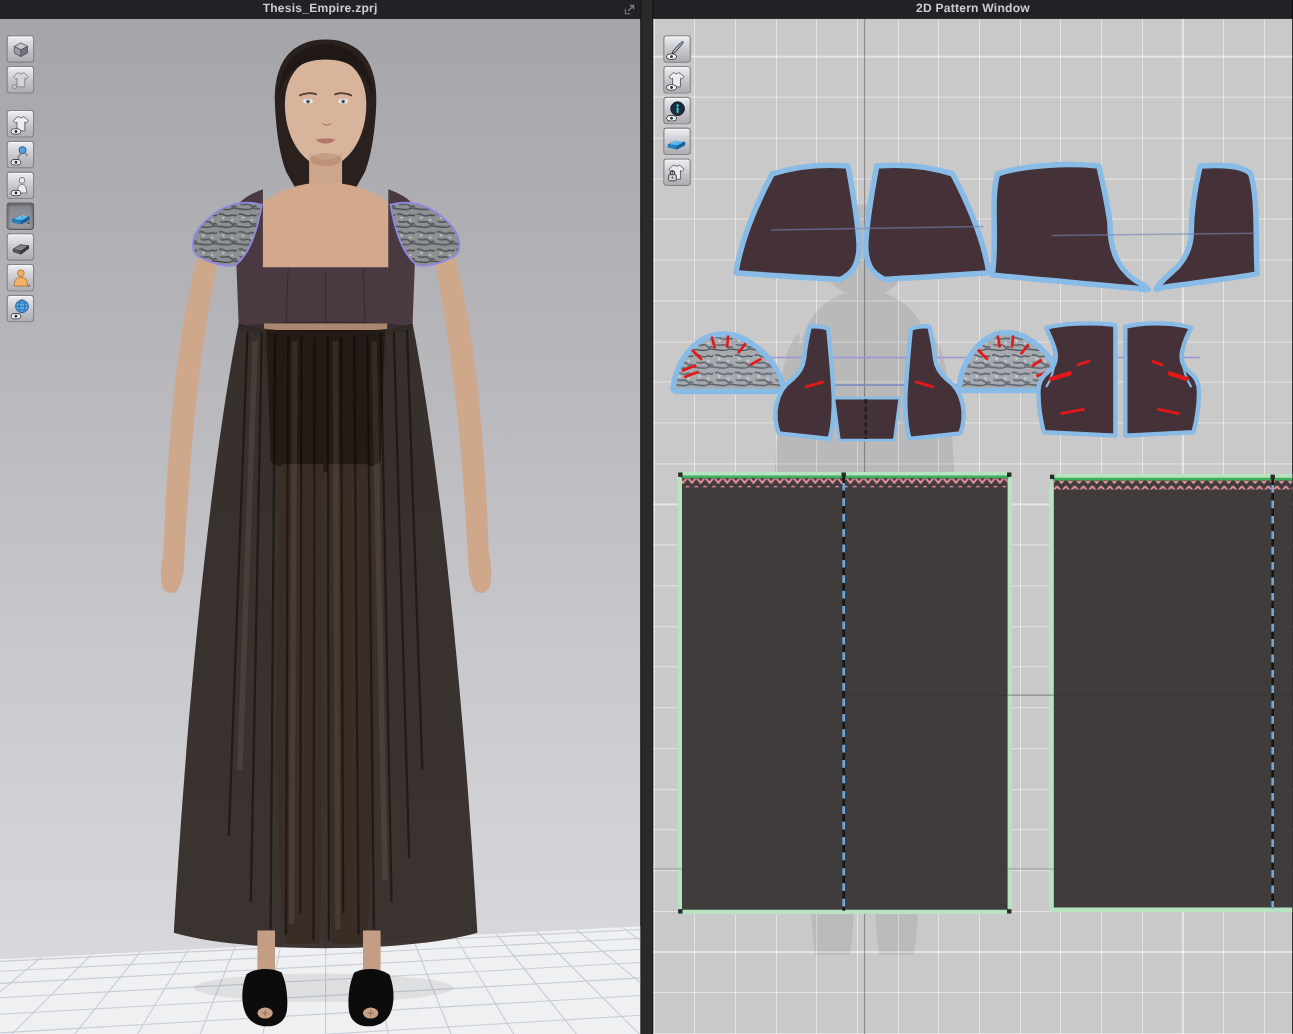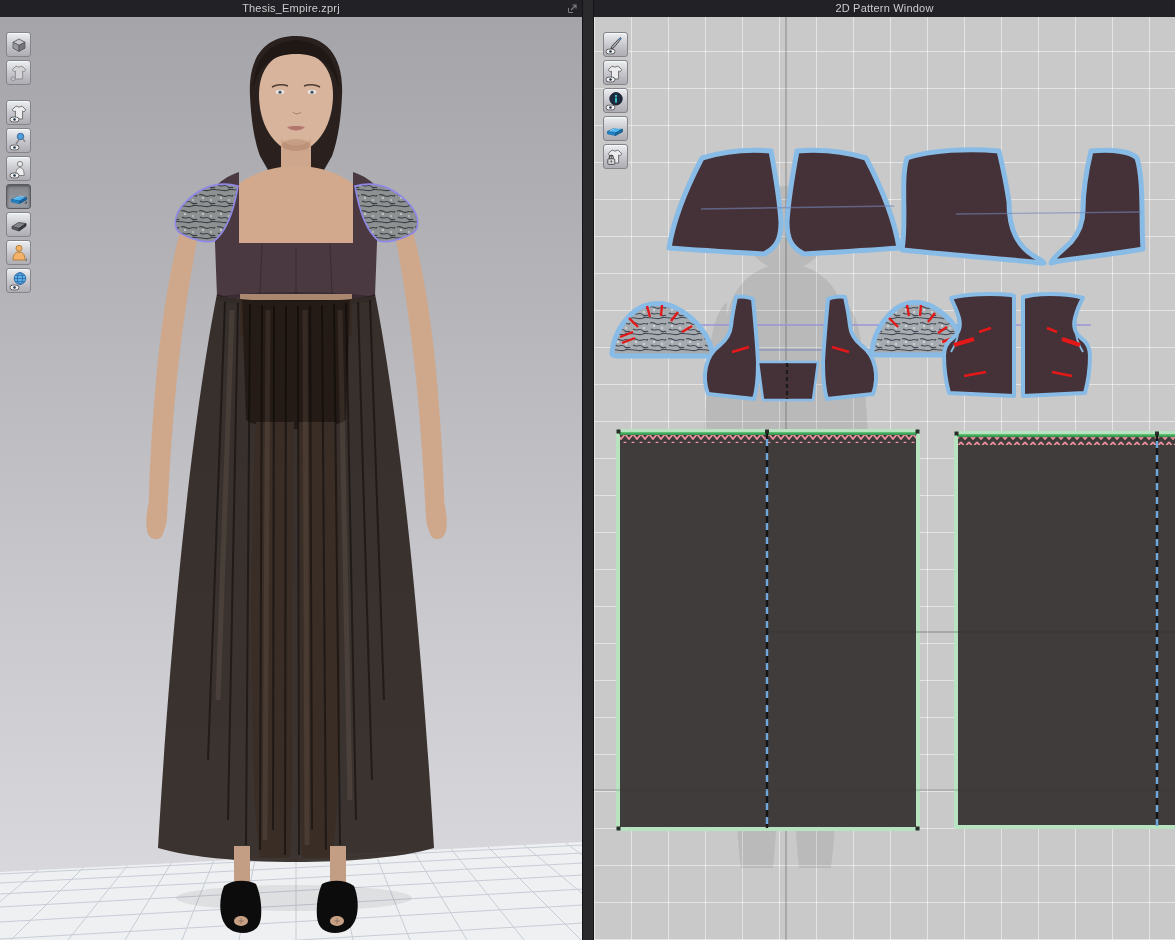--- a/index.html
+++ b/index.html
@@ -1,17 +1,17 @@
 <!DOCTYPE html>
 <html><head>
 <meta charset="utf-8">
 <style>
   html,body{margin:0;padding:0;width:1175px;height:940px;overflow:hidden;
     font-family:"Liberation Sans",sans-serif;background:#000;}
-  .app{display:flex;width:1175px;height:940px;}
+  .app{display:flex;width:1175px;height:940px;font-weight:bold;}
   .panel{position:relative;height:940px;}
   .panel.left{width:583px;}
   .panel.right{width:582px;}
   .divider{width:10px;background:#2a2a2d;border-left:1px solid #141416;border-right:1px solid #141416;}
   .titlebar{height:17px;background:#222226;color:#cccccc;font-size:11px;line-height:17px;
     display:flex;align-items:center;justify-content:center;position:relative;z-index:6;}
   .titlebar .t{letter-spacing:.2px;}
   .popout{position:absolute;right:4px;top:3px;width:11px;height:11px;opacity:.75;}
   .vp{position:absolute;top:17px;left:0;right:0;bottom:0;overflow:hidden;}
   .vp3{background:linear-gradient(180deg,#a4a4a9 0%,#b4b4b9 30%,#c9c9ce 65%,#dcdce0 100%);}

